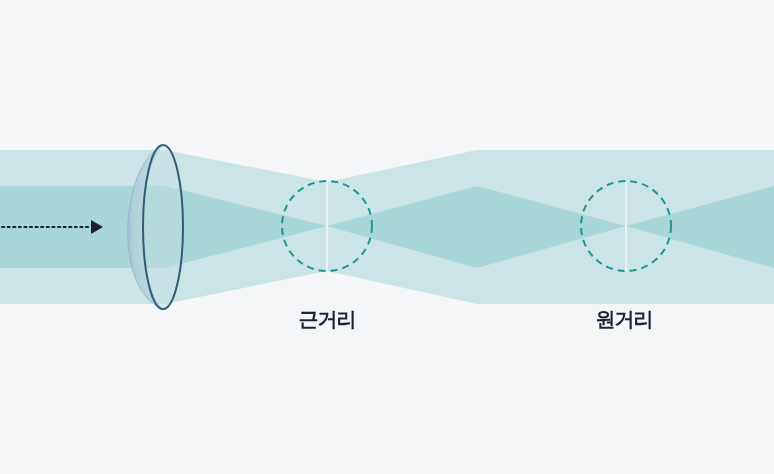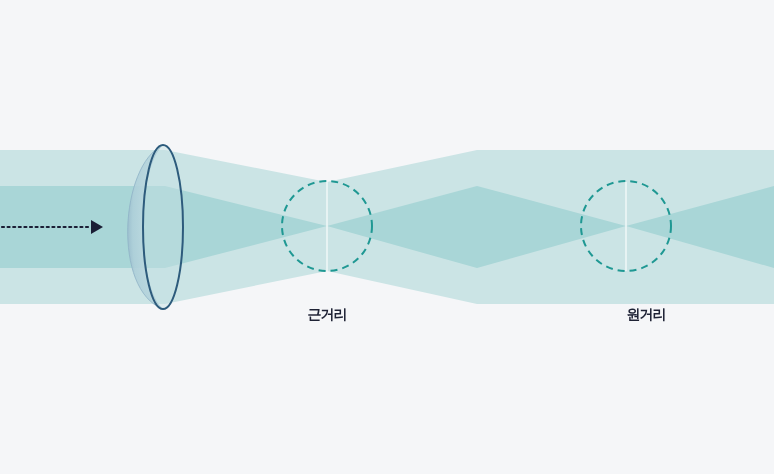--- a/index.html
+++ b/index.html
@@ -1,18 +1,18 @@
 <!DOCTYPE html>
 <html><head>
 <meta charset="utf-8">
 <style>
   html,body{margin:0;padding:0;}
   body{width:774px;height:474px;background:#f5f6f8;overflow:hidden;position:relative;font-family:"DejaVu Sans",sans-serif;}
   svg{position:absolute;left:0;top:0;}
-  .label{position:absolute;top:306px;font-size:14px;font-weight:bold;color:#1e2235;letter-spacing:-1px;transform:translateX(-50%);}
+  .label{position:absolute;top:306px;font-size:20px;font-weight:bold;color:#1e2235;letter-spacing:-1px;transform:translateX(-50%);}
 </style>
 </head>
 <body>
 
 <svg width="774" height="474" viewBox="0 0 774 474">
   <defs>
     <radialGradient id="lensGrad" cx="0.7" cy="0.5" r="0.8">
       <stop offset="0" stop-color="#c5dfe4" stop-opacity="0.9"></stop>
       <stop offset="0.7" stop-color="#aecfd9" stop-opacity="0.9"></stop>
       <stop offset="1" stop-color="#8fb2c6" stop-opacity="0.95"></stop>
@@ -34,13 +34,13 @@
     <polygon points="91,220 103,227 91,234" fill="#1b1e35"></polygon>
   </g>
 
   <g>
     <path d="M163,145 C120,165 112,290 163,309 C150,300 143,265 143,227 C143,190 150,155 163,145 Z" fill="url(#lensGrad)" stroke="#8fb3c7" stroke-width="0.8"></path>
     <ellipse cx="163" cy="227" rx="20" ry="82" fill="#c3dfe2" fill-opacity="0.45" stroke="#2d5b7c" stroke-width="2"></ellipse>
   </g>
 </svg>
 
 <div class="label" style="left:327px;">근거리</div>
-<div class="label" style="left:646px;">원거리</div>
+<div class="label" style="left:624px;">원거리</div>
 
 </body></html>

